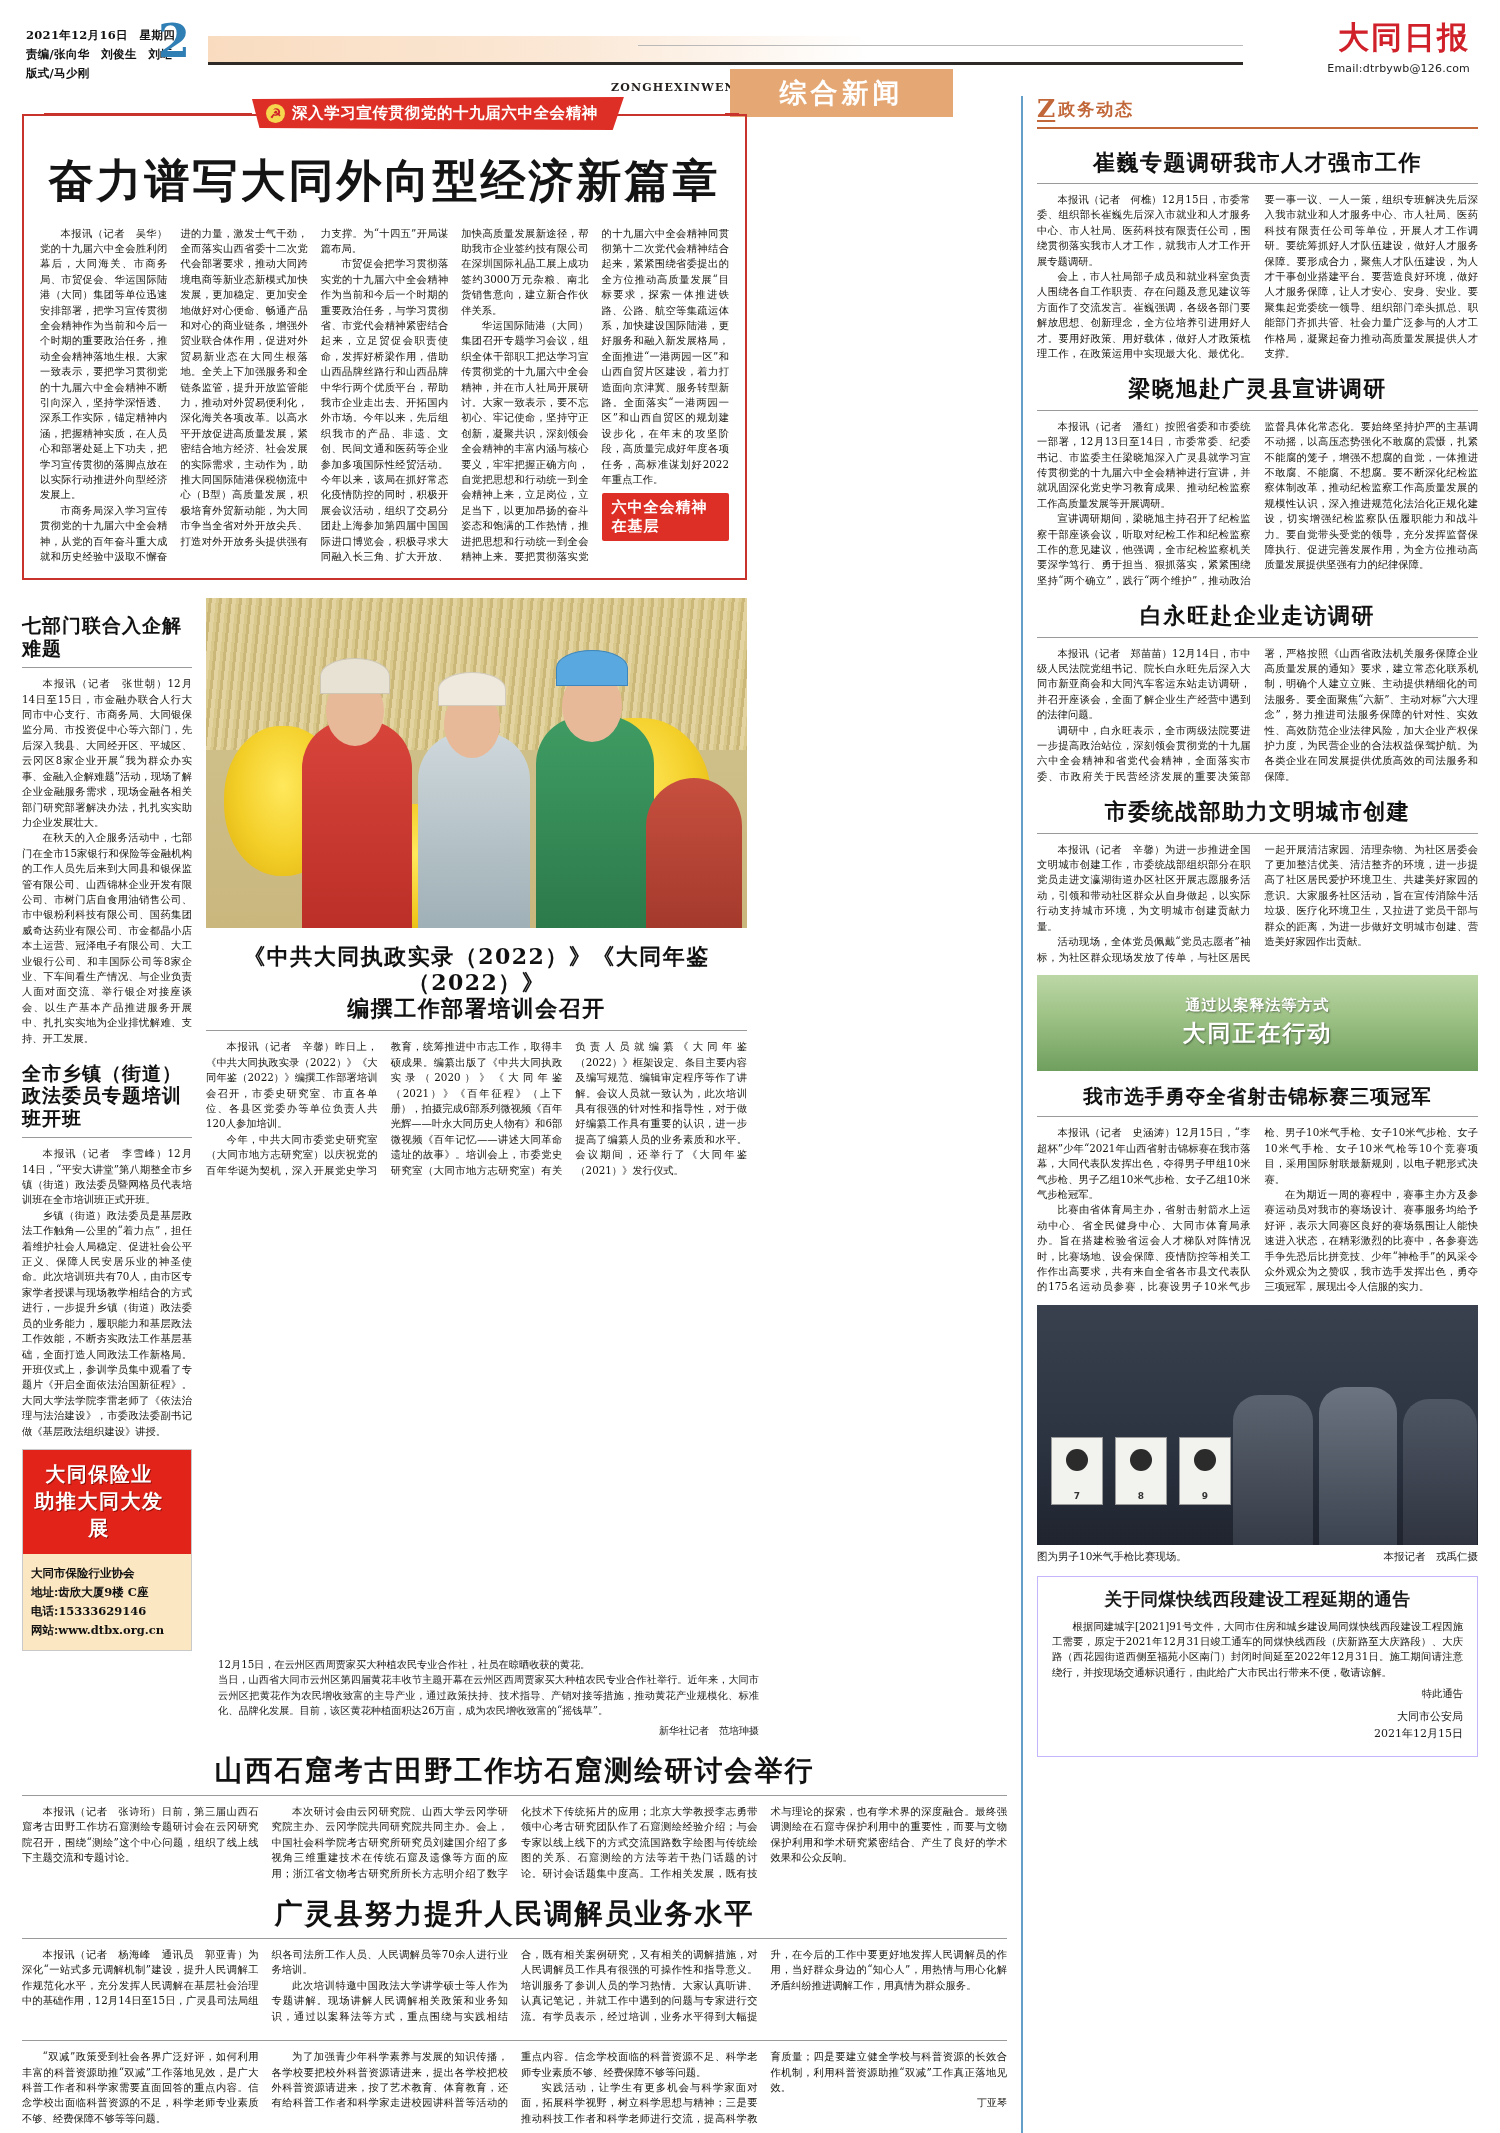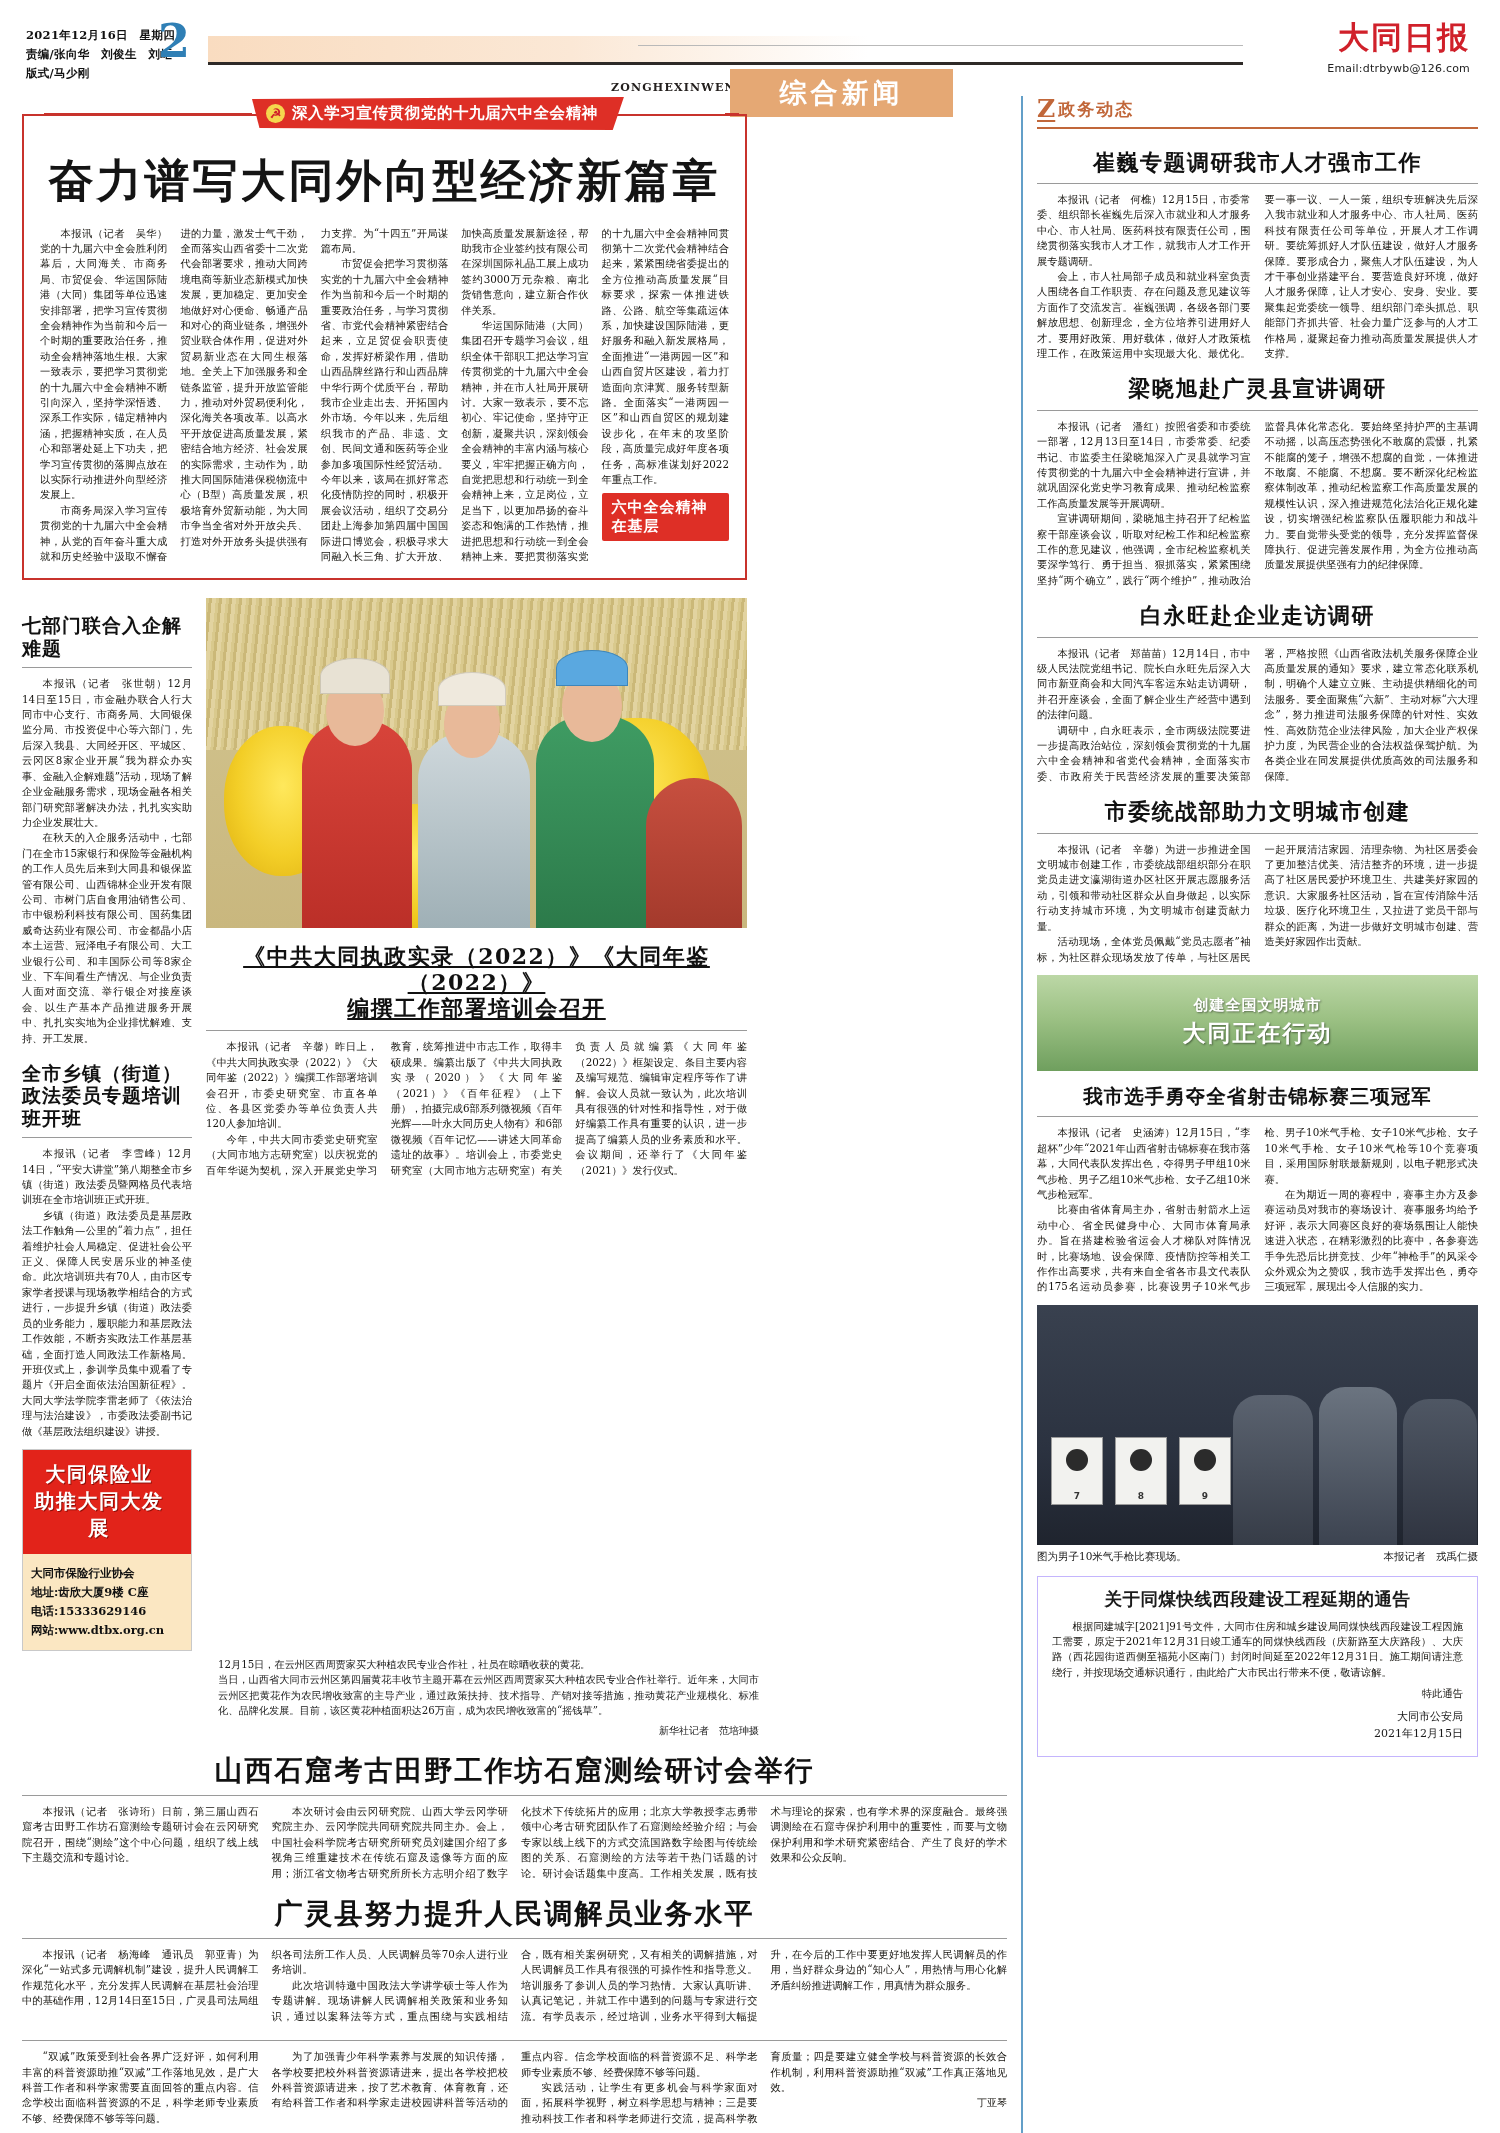--- a/index.html
+++ b/index.html
@@ -102,21 +102,21 @@
     border-radius: 2px;
   }
 
   
   .art { margin-top: 16px; }
   .art h2 {
     font-family: "DejaVu Serif","Liberation Serif",serif;
     font-weight: 700; color: #111; line-height: 1.18;
   }
   .h-lg { font-size: 28px; letter-spacing: 2px; }
-  .h-md { font-size: 22px; letter-spacing: 1.5px; text-decoration: underline; }
+  .h-md { font-size: 22px; letter-spacing: 1.5px; }
   .h-sm { font-size: 19px; letter-spacing: 1px; }
   .center { text-align: center; }
   .rule-thin { height: 1px; background: #9a9a9a; margin: 8px 0; }
   .c3 { column-count: 3; column-gap: 13px; }
   .c4 { column-count: 4; column-gap: 13px; }
 
   
   .mid { display: flex; gap: 14px; margin-top: 18px; }
   .mid-l { width: 170px; }
   .mid-r { width: 541px; }
@@ -401,21 +401,21 @@
         <h3>市委统战部助力文明城市创建</h3>
         <div class="rule-thin"></div>
         <div class="r-body">
           <p class="bodytext">本报讯（记者　辛馨）为进一步推进全国文明城市创建工作，市委统战部组织部分在职党员走进文瀛湖街道办区社区开展志愿服务活动，引领和带动社区群众从自身做起，以实际行动支持城市环境，为文明城市创建贡献力量。</p>
           <p class="bodytext">活动现场，全体党员佩戴“党员志愿者”袖标，为社区群众现场发放了传单，与社区居民一起开展清洁家园、清理杂物、为社区居委会了更加整洁优美、清洁整齐的环境，进一步提高了社区居民爱护环境卫生、共建美好家园的意识。大家服务社区活动，旨在宣传消除牛活垃圾、医疗化环境卫生，又拉进了党员干部与群众的距离，为进一步做好文明城市创建、营造美好家园作出贡献。</p>
         </div>
       </div>
 
       <div class="ad-green">
         <div class="gtxt">
-          <div class="l1">创建全国文明城市</div>
+          <div class="l1">通过以案释法等方式</div>
           <div class="l2">大同正在行动</div>
         </div>
       </div>
 
       <div class="r-art">
         <h3 class="small">我市选手勇夺全省射击锦标赛三项冠军</h3>
         <div class="rule-thin"></div>
         <div class="r-body">
           <p class="bodytext">本报讯（记者　史涵涛）12月15日，“李超杯”少年“2021年山西省射击锦标赛在我市落幕，大同代表队发挥出色，夺得男子甲组10米气步枪、男子乙组10米气步枪、女子乙组10米气步枪冠军。</p>
           <p class="bodytext">比赛由省体育局主办，省射击射箭水上运动中心、省全民健身中心、大同市体育局承办。旨在搭建检验省运会人才梯队对阵情况时，比赛场地、设会保障、疫情防控等相关工作作出高要求，共有来自全省各市县文代表队的175名运动员参赛，比赛设男子10米气步枪、男子10米气手枪、女子10米气步枪、女子10米气手枪、女子10米气枪等10个竞赛项目，采用国际射联最新规则，以电子靶形式决赛。</p>

